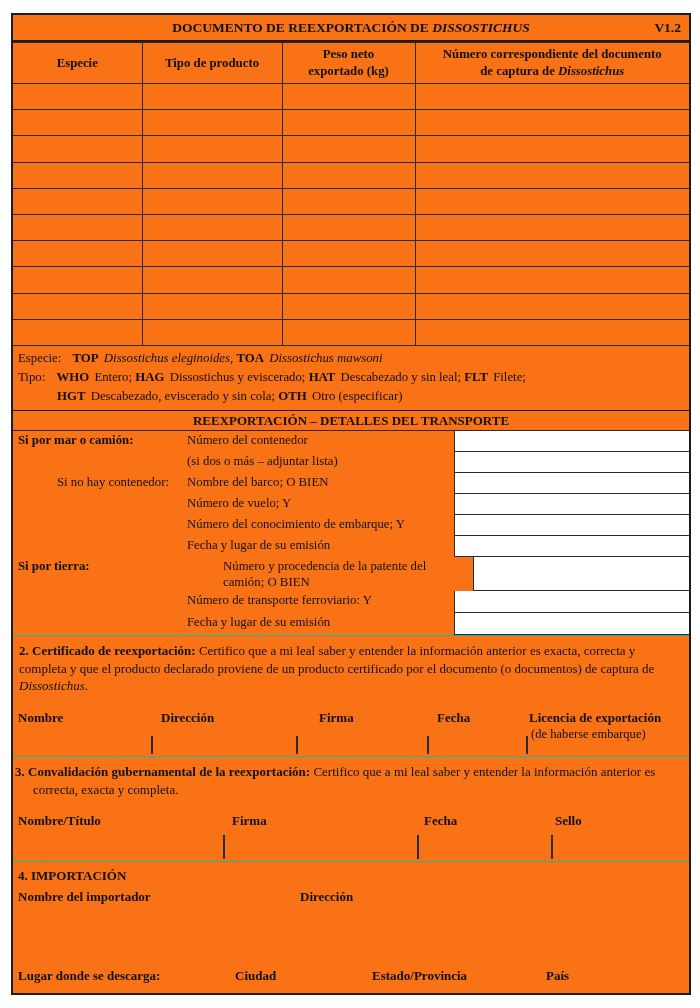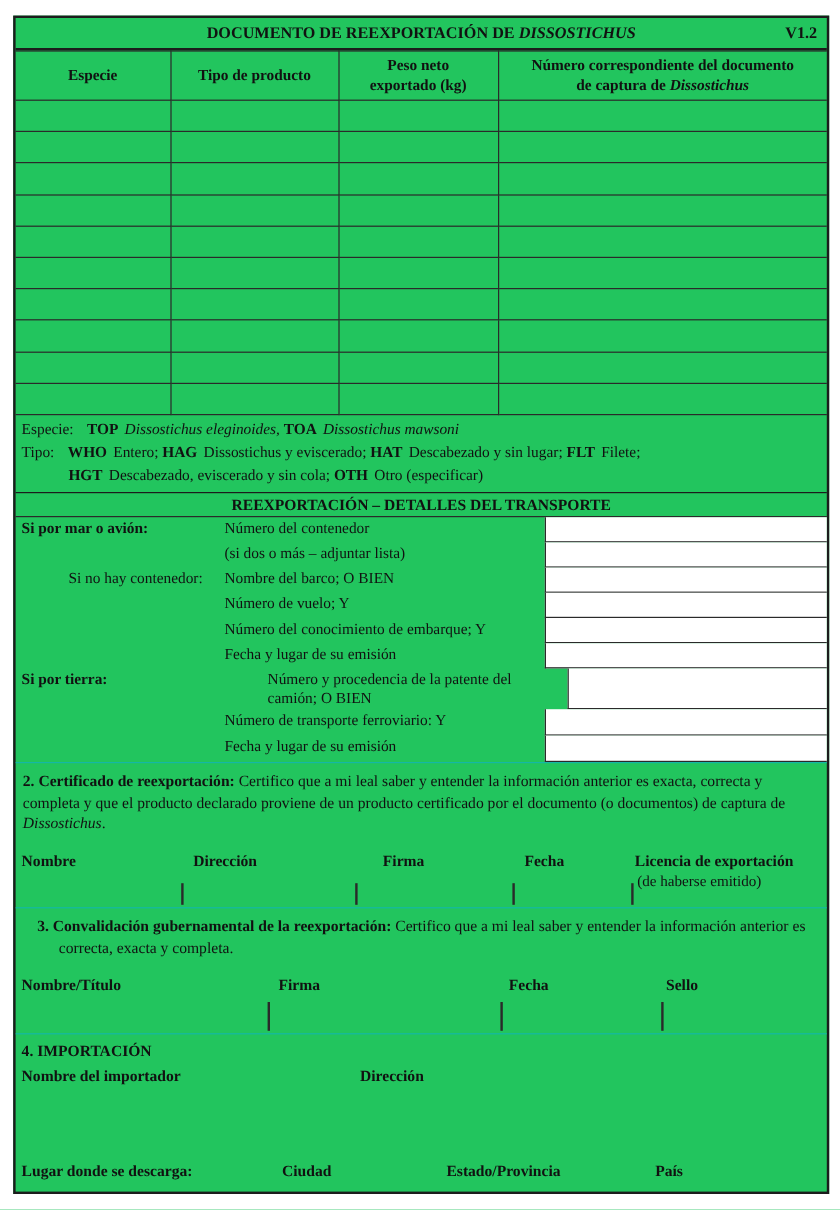--- a/index.html
+++ b/index.html
@@ -4,21 +4,21 @@
 <style>
   html,body{margin:0;padding:0;}
   body{
     width:700px;height:1008px;background:#ffffff;position:relative;
     font-family:"Liberation Serif","DejaVu Serif",serif;color:#111;
     -webkit-font-smoothing:antialiased;
   }
   .doc{
     position:absolute;left:11px;top:13px;width:680px;height:982px;
     border:2px solid #1c1c1c;box-sizing:border-box;
-    display:flex;flex-direction:column;background:#22c55e;
+    display:flex;flex-direction:column;background:#f97316;
   }
   .doc *{box-sizing:border-box;}
 
   
   .title-row{
     height:27px;border-bottom:2px solid #1c1c1c;position:relative;
     display:flex;align-items:center;justify-content:center;
     font-size:13.5px;font-weight:bold;flex:0 0 auto;
   }
   .version{position:absolute;right:8px;top:0;line-height:25px;font-weight:bold;}
@@ -60,21 +60,21 @@
   .t-label.indented{padding-left:44px;}
   .t-desc{width:269px;padding:2px 8px 0 2px;flex:0 0 auto;line-height:1.22;}
   .t-box{flex:1 1 auto;border-left:1px solid #2a2a2a;border-bottom:1px solid #2a2a2a;background:#fff;}
 
   
   .sec{border-top:1px solid #14b8a6;position:relative;flex:0 0 auto;font-size:13px;}
   .sec2{height:121px;}
   .sec3{height:105px;}
   .sec4{flex:1 1 auto;font-weight:bold;}
   .sec p{margin:0;padding:6px 8px 0 6px;line-height:1.35;}
-  .sec3 p{padding-left:36px;text-indent:-18px;}
+  .sec3 p{padding-left:20px;text-indent:-18px;}
   .sig-label{position:absolute;font-weight:bold;white-space:nowrap;}
   .sig-sub{position:absolute;font-weight:normal;font-size:12.6px;white-space:nowrap;}
   .tick{position:absolute;width:1.5px;background:#2a2a2a;}
   .sec2 .tick{height:18px;bottom:2px;}
   .sec3 .tick{height:24px;bottom:2px;}
   .sec4 .h4{position:absolute;left:5px;top:6px;}
   .sec4 .importer{position:absolute;left:5px;top:27px;}
   .sec4 .addr{position:absolute;left:287px;top:27px;}
   .sec4 .discharge{position:absolute;left:5px;bottom:9px;}
   .sec4 .city{position:absolute;left:222px;bottom:9px;margin-top:19px;}
@@ -179,37 +179,37 @@
       <b>TOA</b>
       <i>Dissostichus mawsoni</i>
     </div>
     <div>
       <span class="lg-label">Tipo:</span>
       <b>WHO</b>
       <span>Entero;</span>
       <b>HAG</b>
       <span>Dissostichus y eviscerado;</span>
       <b>HAT</b>
-      <span>Descabezado y sin lugar;</span>
+      <span>Descabezado y sin leal;</span>
       <b>FLT</b>
       <span>Filete;</span>
     </div>
     <div class="indent2">
       <b>HGT</b>
       <span>Descabezado, eviscerado y sin cola;</span>
       <b>OTH</b>
       <span>Otro (especificar)</span>
     </div>
   </div>
 
   <div class="transport">
     <div class="t-head">REEXPORTACIÓN – DETALLES DEL TRANSPORTE</div>
 
     <div class="t-row">
-      <div class="t-label bold">Si por mar o avión:</div>
+      <div class="t-label bold">Si por mar o camión:</div>
       <div class="t-desc">Número del contenedor</div>
       <div class="t-box"></div>
     </div>
     <div class="t-row">
       <div class="t-label"></div>
       <div class="t-desc">(si dos o más – adjuntar lista)</div>
       <div class="t-box"></div>
     </div>
     <div class="t-row">
       <div class="t-label indented">Si no hay contenedor:</div>
@@ -248,21 +248,21 @@
     </div>
   </div>
 
   <div class="sec sec2">
     <p><b>2. Certificado de reexportación:</b><span> Certifico que a mi leal saber y entender la información anterior es exacta, correcta y completa y que el producto declarado proviene de un producto certificado por el documento (o documentos) de captura de </span><i>Dissostichus</i><span>.</span></p>
     <span class="sig-label" style="left:5px;top:74px;">Nombre</span>
     <span class="sig-label" style="left:148px;top:74px;">Dirección</span>
     <span class="sig-label" style="left:306px;top:74px;">Firma</span>
     <span class="sig-label" style="left:424px;top:74px;">Fecha</span>
     <span class="sig-label" style="left:516px;top:74px;">Licencia de exportación</span>
-    <span class="sig-sub" style="left:518px;top:91px;">(de haberse emitido)</span>
+    <span class="sig-sub" style="left:518px;top:91px;">(de haberse embarque)</span>
     <div class="tick" style="left:138px;"></div>
     <div class="tick" style="left:283px;"></div>
     <div class="tick" style="left:414px;"></div>
     <div class="tick" style="left:513px;"></div>
   </div>
 
   <div class="sec sec3">
     <p><b>3. Convalidación gubernamental de la reexportación:</b><span> Certifico que a mi leal saber y entender la información anterior es correcta, exacta y completa.</span></p>
     <span class="sig-label" style="left:5px;top:56px;">Nombre/Título</span>
     <span class="sig-label" style="left:219px;top:56px;">Firma</span>

